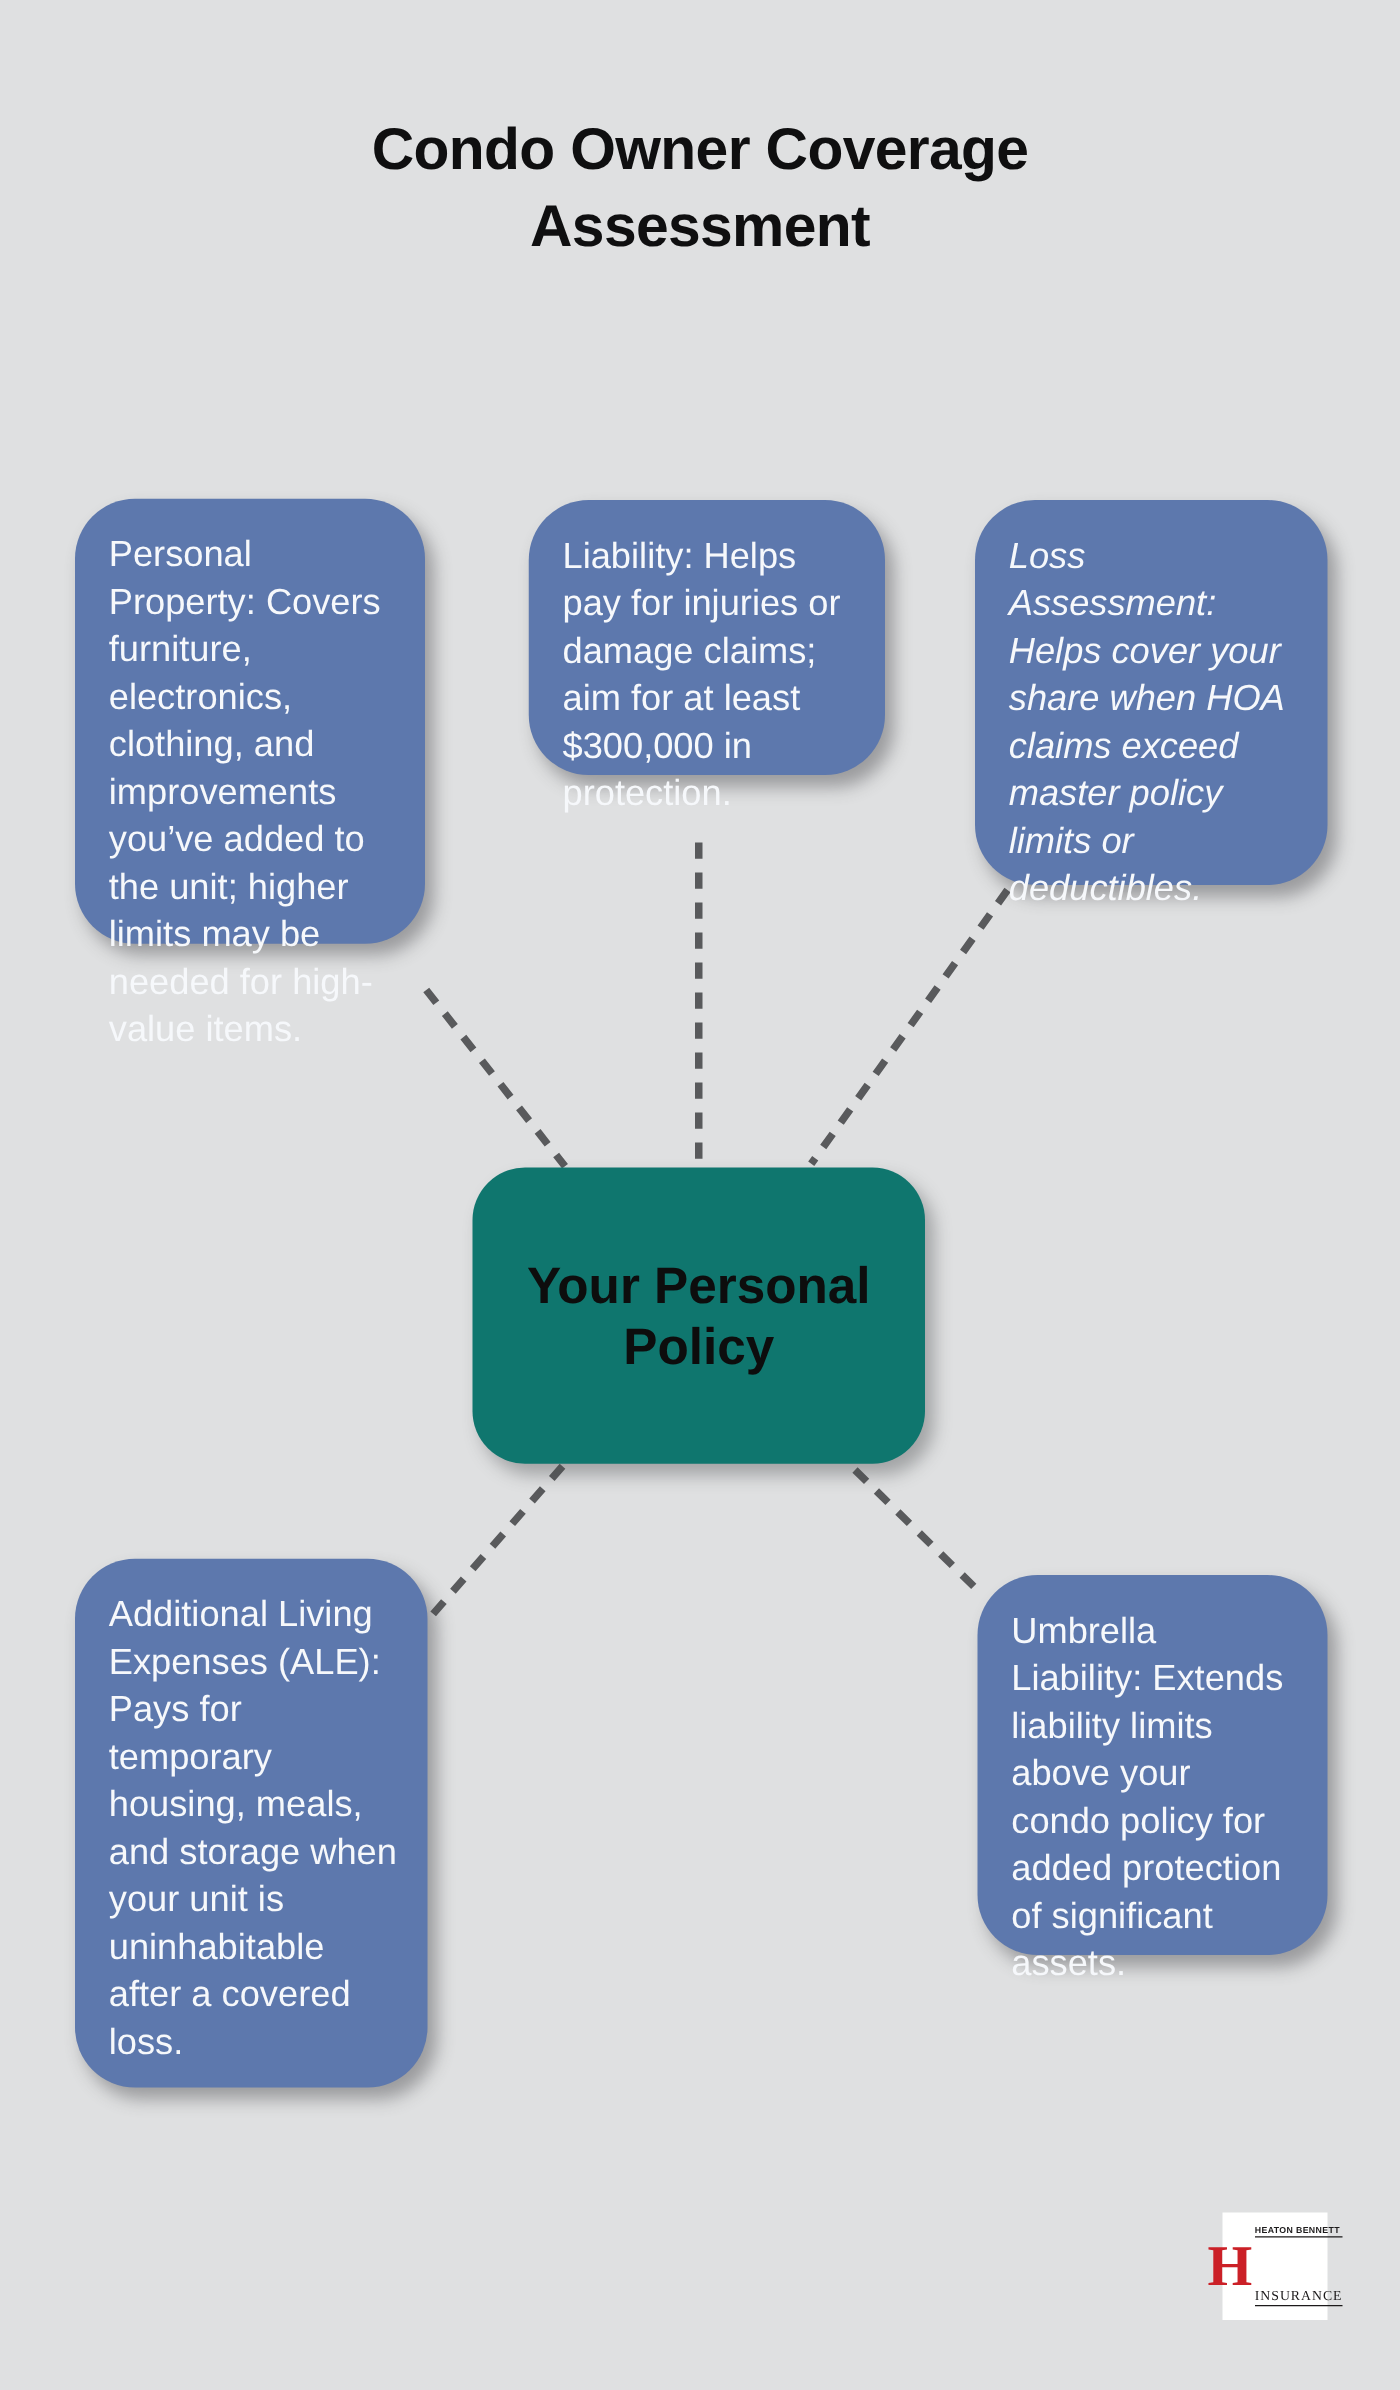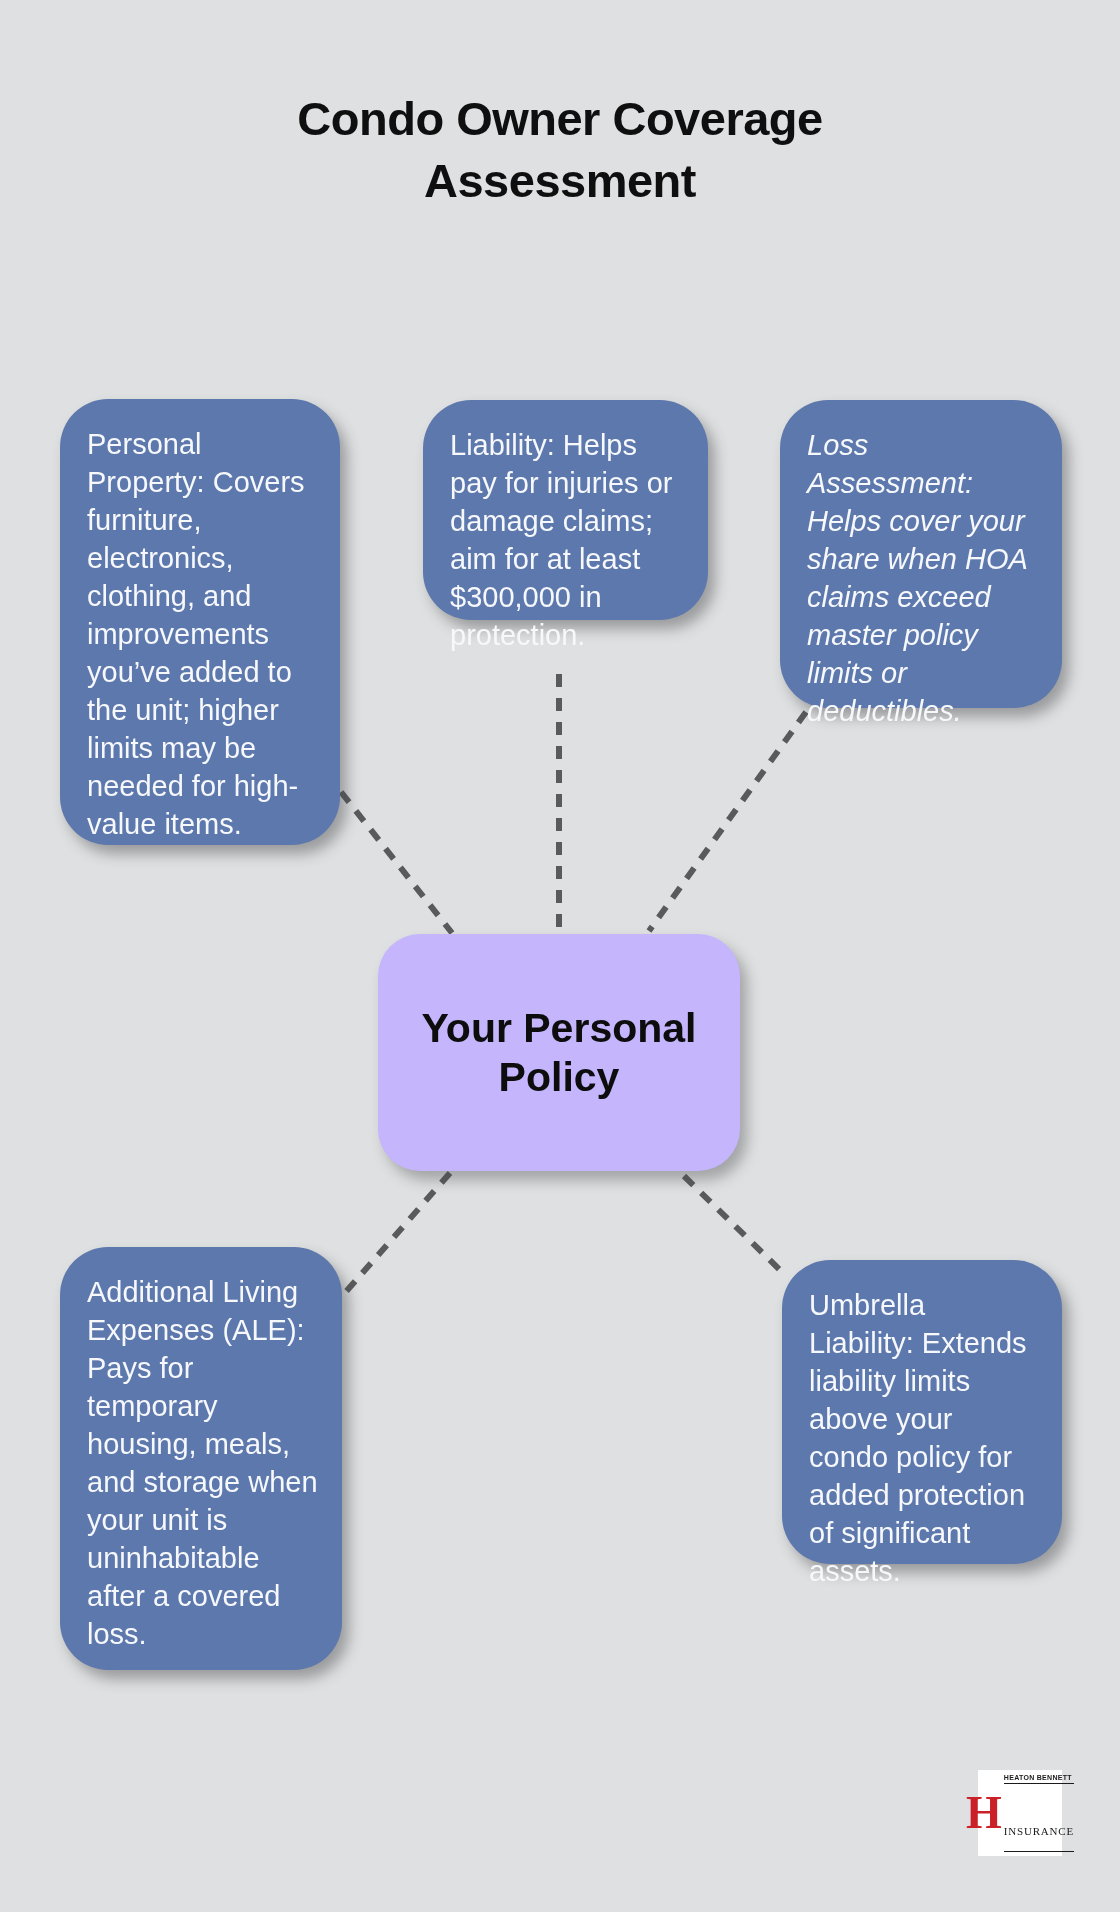--- a/index.html
+++ b/index.html
@@ -32,29 +32,29 @@
     position:absolute;
     background:#5d78ad;
     border-radius:48px;
     box-shadow:7px 9px 14px rgba(70,72,76,0.45);
     color:#f6f8fb;
     font-size:29px;
     line-height:38px;
     padding:26px 24px 26px 27px;
     box-sizing:border-box;
   }
-  .node-personal-property{left:60px;top:399px;width:280px;height:446px;}
+  .node-personal-property{left:60px;top:399px;width:280px;height:356px;}
   .node-liability{left:423px;top:400px;width:285px;height:220px;}
   .node-loss-assessment{left:780px;top:400px;width:282px;height:308px;font-style:italic;}
   .node-ale{left:60px;top:1247px;width:282px;height:423px;}
   .node-umbrella{left:782px;top:1260px;width:280px;height:304px;padding-right:30px;}
   .center-node{
     position:absolute;
     left:378px;top:934px;width:362px;height:237px;
-    background:#c4b5fd;
+    background:#0f766e;
     border-radius:42px;
     box-shadow:7px 9px 14px rgba(70,72,76,0.40);
     display:flex;align-items:center;justify-content:center;
     text-align:center;
     font-weight:700;
     font-size:41px;
     line-height:1.18;
     color:#0d0d0d;
     padding:0 36px;
     box-sizing:border-box;
@@ -81,21 +81,21 @@
     border-bottom:1px solid #1c1a1b;
     padding-bottom:1.5px;
     white-space:nowrap;
   }
   .logo-sub{
     font-family:"Liberation Serif","DejaVu Serif",serif;
     font-size:11px;
     letter-spacing:0.8px;
     padding-top:1px;
     border-bottom:1px solid #1c1a1b;
-    padding-bottom:14px;
+    padding-bottom:1px;
     white-space:nowrap;
     margin-top:40px;
   }
 </style>
 </head>
 <body>
 
 <div class="canvas">
 
   <div class="title">

